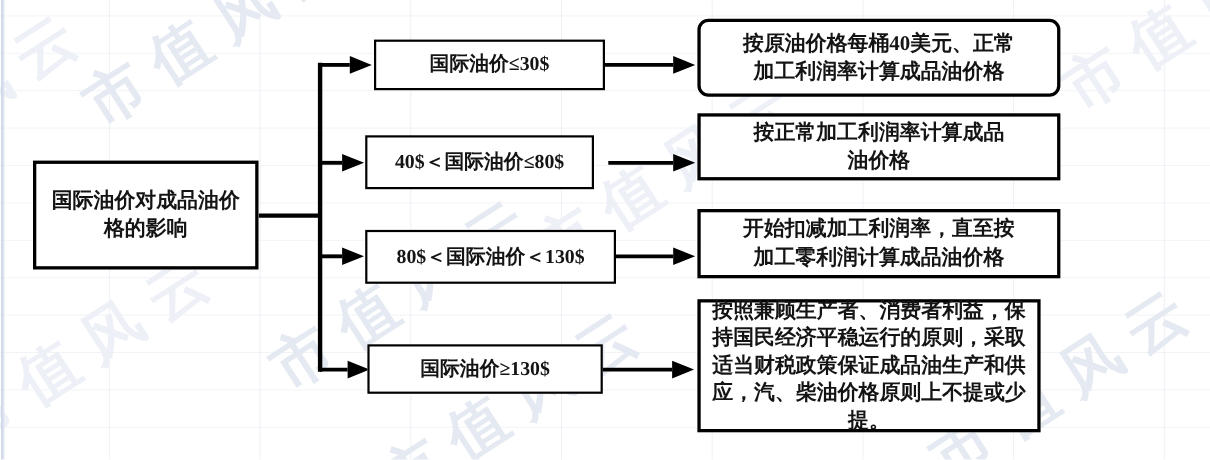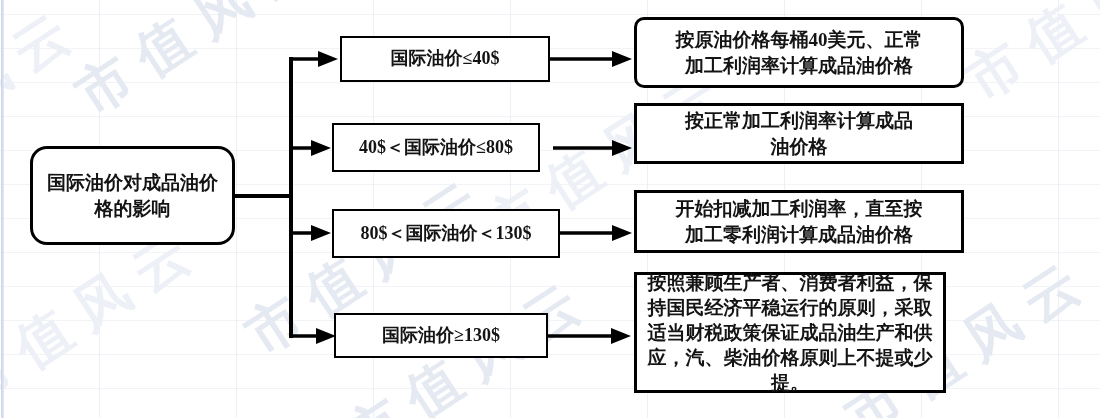--- a/index.html
+++ b/index.html
@@ -43,21 +43,21 @@
     display:flex;
     align-items:center;
     justify-content:center;
     text-align:center;
     box-sizing:border-box;
     line-height:1.32;
   }
   .node.thick{border-width:3px;}
   .root-node{
     left:30px;top:146px;width:205px;height:99px;
-    font-size:19px;font-weight:600;padding:0 12px;border-radius:17px;
+    font-size:19px;font-weight:600;padding:0 12px;
   }
   .cond{font-size:18px;font-weight:600;}
   .cond-1{left:340px;top:36px;width:210px;height:46px;}
   .cond-2{left:332px;top:123px;width:208px;height:49px;}
   .cond-3{left:332px;top:209px;width:228px;height:49px;}
   .cond-4{left:334px;top:313px;width:214px;height:45px;}
   .outcome{font-size:19px;font-weight:600;}
   .out-1{left:634px;top:17px;width:330px;height:71px;padding:0 30px;border-radius:10px;}
   .out-2{left:634px;top:103px;width:330px;height:61px;padding:0 40px;}
   .out-3{left:634px;top:190px;width:330px;height:63px;padding:0 30px;}
@@ -95,21 +95,21 @@
     <path d="M560,233 H612" stroke="#000" stroke-width="3.5"></path>
     <path d="M547,336 H611" stroke="#000" stroke-width="3.5"></path>
     <polygon points="612,51 632,59 612,67" fill="#000"></polygon>
     <polygon points="612,140 632,148 612,156" fill="#000"></polygon>
     <polygon points="612,225 632,233 612,241" fill="#000"></polygon>
     <polygon points="611,328 631,336 611,344" fill="#000"></polygon>
   </svg>
 
   <div class="node thick root-node">国际油价对成品油价格的影响</div>
 
-  <div class="node cond cond-1">国际油价≤40$</div>
+  <div class="node cond cond-1">国际油价≤30$</div>
   <div class="node cond cond-2">40$＜国际油价≤80$</div>
   <div class="node cond cond-3">80$＜国际油价＜130$</div>
   <div class="node cond cond-4">国际油价≥130$</div>
 
   <div class="node thick outcome out-1">按原油价格每桶40美元、正常加工利润率计算成品油价格</div>
   <div class="node thick outcome out-2">按正常加工利润率计算成品油价格</div>
   <div class="node thick outcome out-3">开始扣减加工利润率，直至按加工零利润计算成品油价格</div>
   <div class="node thick outcome out-4">按照兼顾生产者、消费者利益，保持国民经济平稳运行的原则，采取适当财税政策保证成品油生产和供应，汽、柴油价格原则上不提或少提。</div>
 
   <div class="edge-strip"></div>

